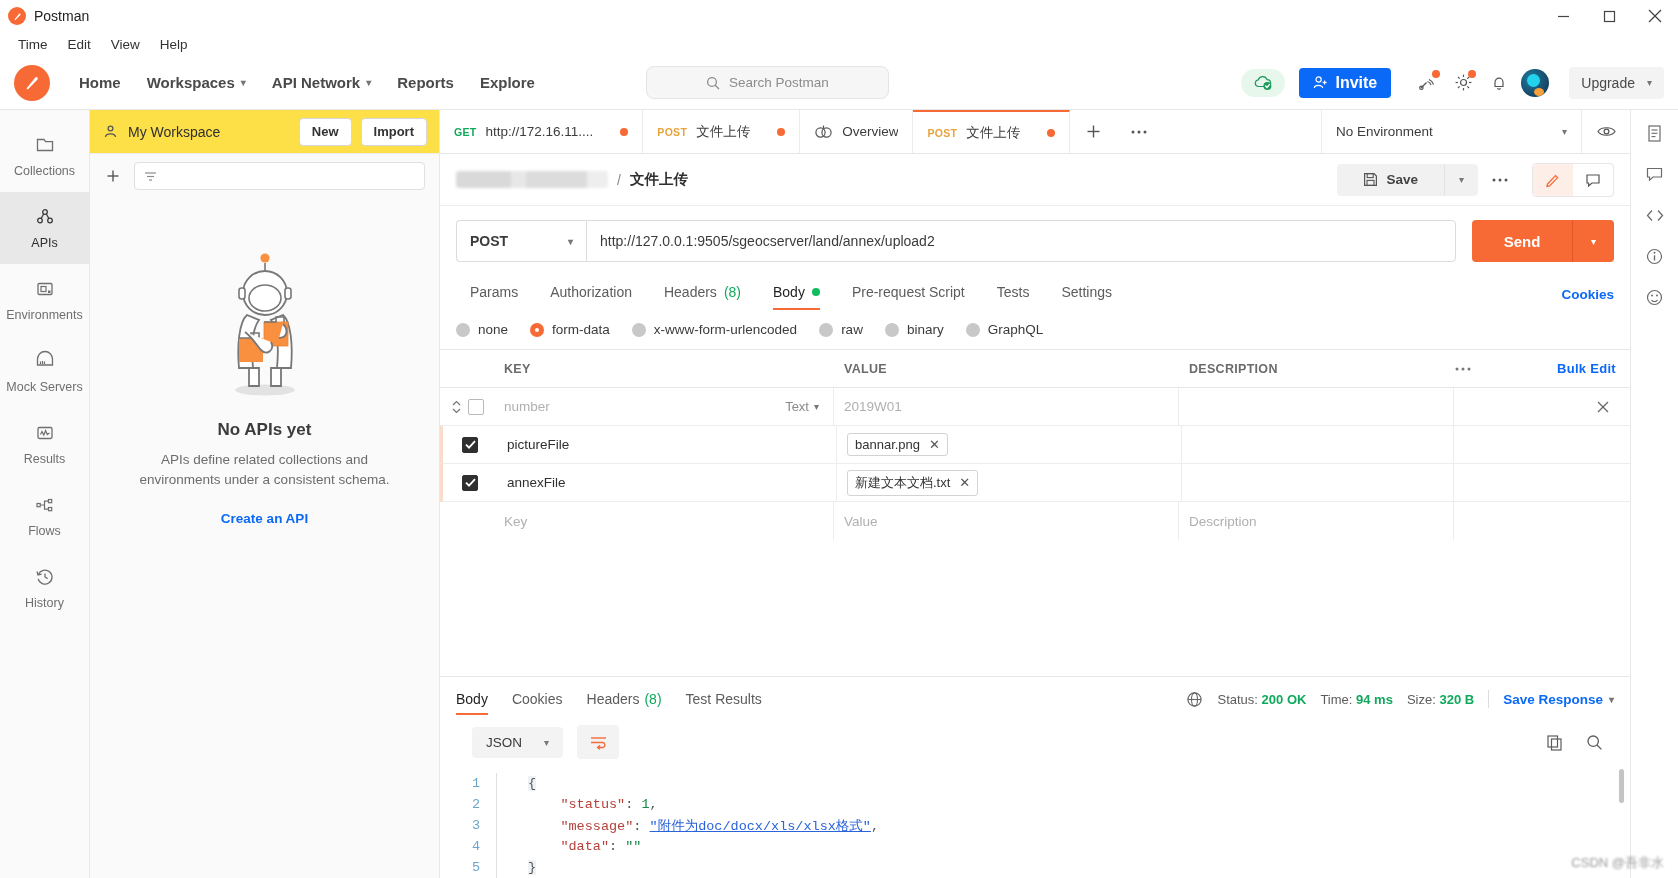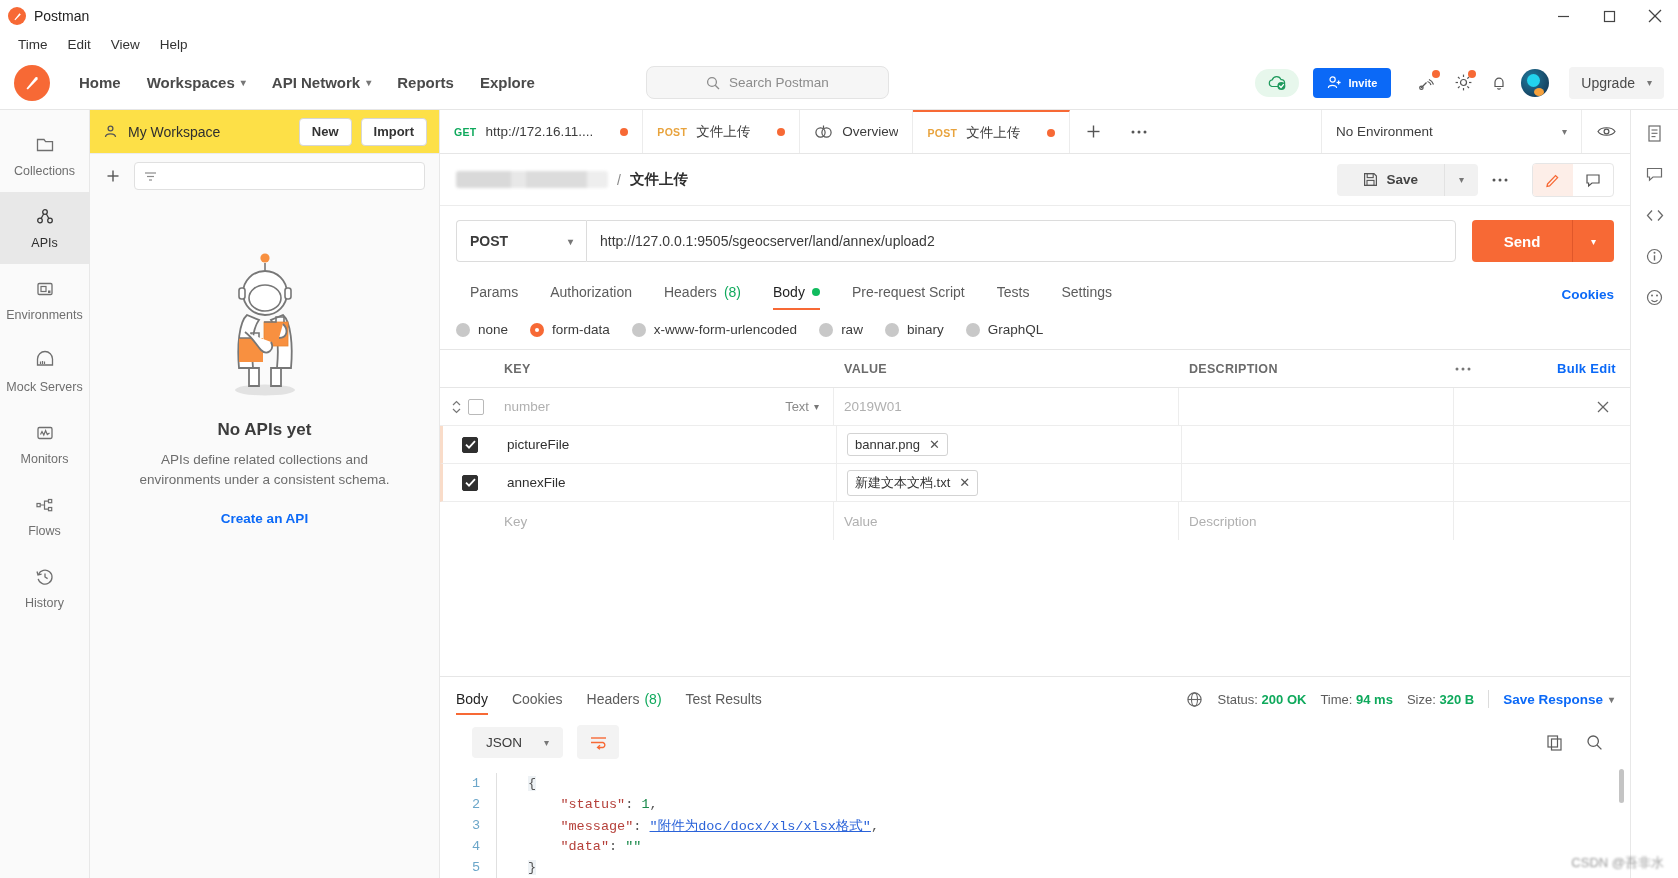--- a/index.html
+++ b/index.html
@@ -64,21 +64,21 @@
     width: 36px; height: 36px; display: flex; align-items: center; justify-content: center;
     position: relative; color: #555;
   }
   .cloud-chip {
     width: 44px; height: 28px; border-radius: 14px; background: #e7f7ec;
     display: flex; align-items: center; justify-content: center; margin-right: 14px;
   }
   .invite-btn {
     height: 30px; background: #0b69f7; color: #fff; border-radius: 4px;
     display: flex; align-items: center; gap: 7px; padding: 0 14px;
-    font-size: 11px; font-weight: bold; margin-right: 18px;
+    font-size: 16px; font-weight: bold; margin-right: 18px;
   }
   .dot-badge {
     position: absolute; top: 5px; right: 5px; width: 8px; height: 8px;
     border-radius: 50%; background: #f76935;
   }
   .avatar-globe {
     width: 28px; height: 28px; border-radius: 50%;
     background: radial-gradient(circle at 35% 35%, #1f7a9e 0%, #16405e 75%);
     position: relative; overflow: hidden;
   }
@@ -499,21 +499,21 @@
             <line x1="8.5" y1="11" x2="8.5" y2="14" stroke="#6f6f6f" stroke-width="1.2"></line>
             <line x1="10.5" y1="11.5" x2="10.5" y2="14" stroke="#6f6f6f" stroke-width="1.2"></line>
           </svg>
         <span>Mock Servers</span>
       </div>
       <div class="rail-item">
         <svg width="22" height="22" viewBox="0 0 22 22">
             <rect x="4" y="5.5" width="14" height="11" rx="1.4" fill="none" stroke="#6f6f6f" stroke-width="1.3"></rect>
             <polyline points="6.5,12.5 8,9.5 9.8,13 11.6,8.5 13.3,12.5 15.5,11" fill="none" stroke="#6f6f6f" stroke-width="1.2"></polyline>
           </svg>
-        <span>Monitors</span>
+        <span>Results</span>
       </div>
       <div class="rail-item">
         <svg width="22" height="22" viewBox="0 0 22 22">
             <rect x="3" y="9.5" width="3.2" height="3.2" fill="none" stroke="#6f6f6f" stroke-width="1.2"></rect>
             <rect x="14.5" y="5.5" width="3.2" height="3.2" fill="none" stroke="#6f6f6f" stroke-width="1.2"></rect>
             <rect x="14.5" y="13.5" width="3.2" height="3.2" fill="none" stroke="#6f6f6f" stroke-width="1.2"></rect>
             <path d="M6.2 11 H10.5 V7.1 H14.5" fill="none" stroke="#6f6f6f" stroke-width="1.2"></path>
             <path d="M10.5 11 V15.1 H14.5" fill="none" stroke="#6f6f6f" stroke-width="1.2"></path>
           </svg>
         <span>Flows</span>

